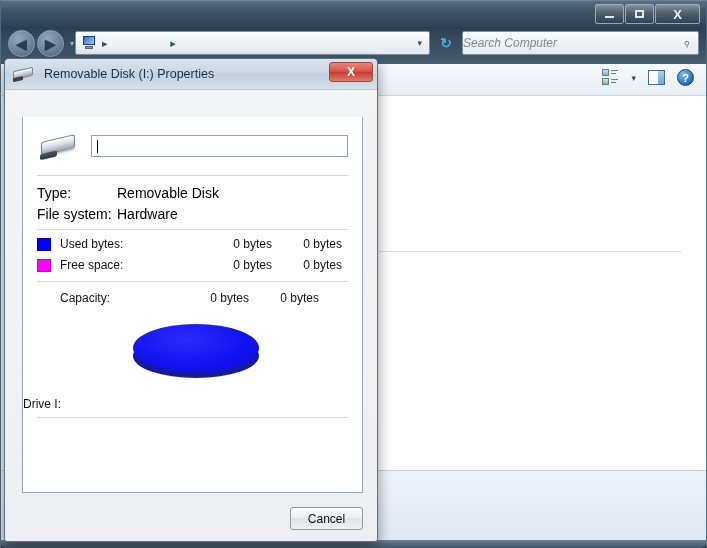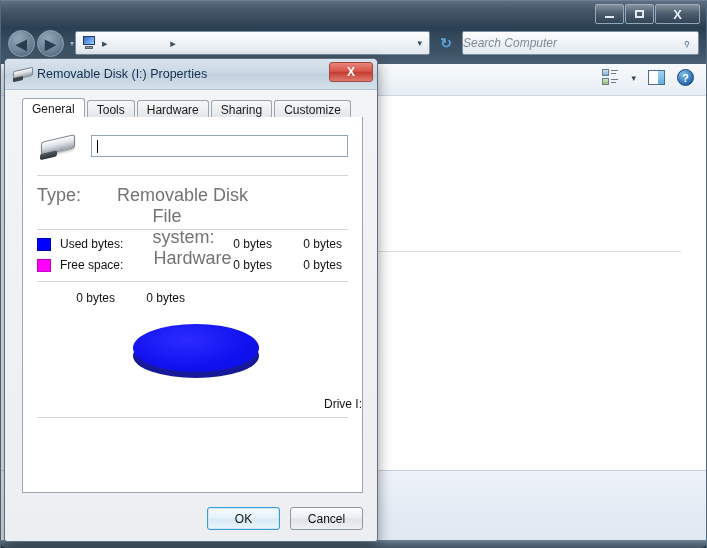--- a/index.html
+++ b/index.html
@@ -297,21 +297,21 @@
     transform: skewY(-13deg);
     background: linear-gradient(180deg, #fbfcfd, #d5dade 45%, #959ca3);
     border: 1px solid #7d858d;
     border-radius: 2px; box-sizing: border-box;
   }
   .dlg-icon .usb2:after {
     content: ""; position: absolute; left: -1px; bottom: -3px;
     width: 10px; height: 4px; background: #3c434a; border-radius: 1px;
   }
   .dlg-titletext {
-    font-size: 12.5px; color: #15304f; margin-left: 2px;
+    font-size: 12.5px; color: #15304f; margin-left: 9px;
   }
   .dlg-close {
     position: absolute; right: 4px; top: 3px;
     width: 44px; height: 20px;
     border: 1px solid #9c4a42;
     border-radius: 3px;
     background: linear-gradient(180deg, #e8857c 0%, #d9554a 45%, #c53c31 52%, #e07b6f 100%);
     color: #fff; font-size: 12px; font-weight: bold;
     display: flex; align-items: center; justify-content: center;
     box-sizing: border-box;
@@ -380,22 +380,22 @@
   .caret {
     display: inline-block; width: 1px; height: 13px; background: #000;
   }
 
   .hr {
     position: absolute; left: 14px; right: 14px; height: 1px; background: #d2d6da;
   }
 
   .kvrow {
     position: absolute; left: 14px; right: 14px;
-    font-size: 18px; color: #737373;
-    display: flex; align-items: center;
+    font-size: 14px; color: #000000;
+    display: flex; align-items: flex-start;
   }
   .kvkey { width: 80px; flex: none; }
   .kvval { }
 
   .legendrow {
     position: absolute; left: 14px; right: 14px;
     font-size: 12px; color: #111;
     display: flex; align-items: center;
   }
   .swatch {
@@ -418,21 +418,21 @@
     background: #161a99;
     border-radius: 50%;
   }
   .pie .top {
     position: absolute; left: 0; top: 0; width: 126px; height: 48px;
     background: radial-gradient(ellipse at 42% 32%, #2b2bff 0%, #1111f0 60%, #0d0dd6 100%);
     border-radius: 50%;
   }
   .pielabel {
     position: absolute; left: 0; right: 0; top: 380px;
-    text-align: right; font-size: 12px; color: #111; margin-left: 36px;
+    text-align: left; font-size: 12px; color: #111;
   }
 
   .dlg-buttons {
     position: absolute; right: 14px; bottom: 11px;
     display: flex; gap: 10px;
   }
   .dbtn {
     width: 73px; height: 23px;
     font-size: 12px; color: #101010;
     display: flex; align-items: center; justify-content: center;
@@ -588,56 +588,39 @@
       <span class="usb2"></span>
     </span>
     <span class="dlg-titletext">Removable Disk (I:) Properties</span>
     <span class="dlg-close">
       <span>X</span>
     </span>
   </div>
 
   <div class="dlg-body">
 
-    <div class="tabstrip">
-      <div class="tab active">
-        <span>General</span>
-      </div>
-      <div class="tab">
-        <span>Tools</span>
-      </div>
-      <div class="tab">
-        <span>Hardware</span>
-      </div>
-      <div class="tab">
-        <span>Sharing</span>
-      </div>
-      <div class="tab">
-        <span>Customize</span>
-      </div>
-    </div>
 
     <div class="tabpanel">
 
       <div class="volrow">
         <span class="volicon">
           <span class="usb3"></span>
         </span>
         <span class="volinput" title="">
           <span class="caret"></span>
         </span>
       </div>
 
       <div class="hr" style="top:58px;"></div>
 
       <div class="kvrow" style="top:68px;">
         <span class="kvkey">Type:</span>
         <span class="kvval">Removable Disk</span>
       </div>
-      <div class="kvrow" style="top:89px;flex-direction:column;">
+      <div class="kvrow" style="top:89px;">
         <span class="kvkey">File system:</span>
         <span class="kvval">Hardware</span>
       </div>
 
       <div class="hr" style="top:112px;"></div>
 
       <div class="legendrow" style="top:120px;">
         <span class="swatch" style="background:#0000ff;"></span>
         <span class="lbl">Used bytes:</span>
         <span class="num1">0 bytes</span>
@@ -647,35 +630,33 @@
       <div class="legendrow" style="top:141px;">
         <span class="swatch" style="background:#ff00ff;"></span>
         <span class="lbl">Free space:</span>
         <span class="num1">0 bytes</span>
         <span class="num2">0 bytes</span>
       </div>
 
       <div class="hr" style="top:164px;"></div>
 
       <div class="legendrow caprow" style="top:174px;">
+        <span class="lbl">Capacity:</span>
         <span class="num1">0 bytes</span>
         <span class="num2">0 bytes</span>
       </div>
 
       <div class="pie" style="top:207px; left:110px;">
         <span class="side"></span>
         <span class="top"></span>
       </div>
       <div class="pielabel" style="top:280px;">Drive I:</div>
 
       <div class="hr" style="top:300px;"></div>
     </div>
 
     <div class="dlg-buttons">
-      <div class="dbtn default">
-        <span>OK</span>
-      </div>
       <div class="dbtn">
         <span>Cancel</span>
       </div>
     </div>
   </div>
 </div>
 
 </body></html>

